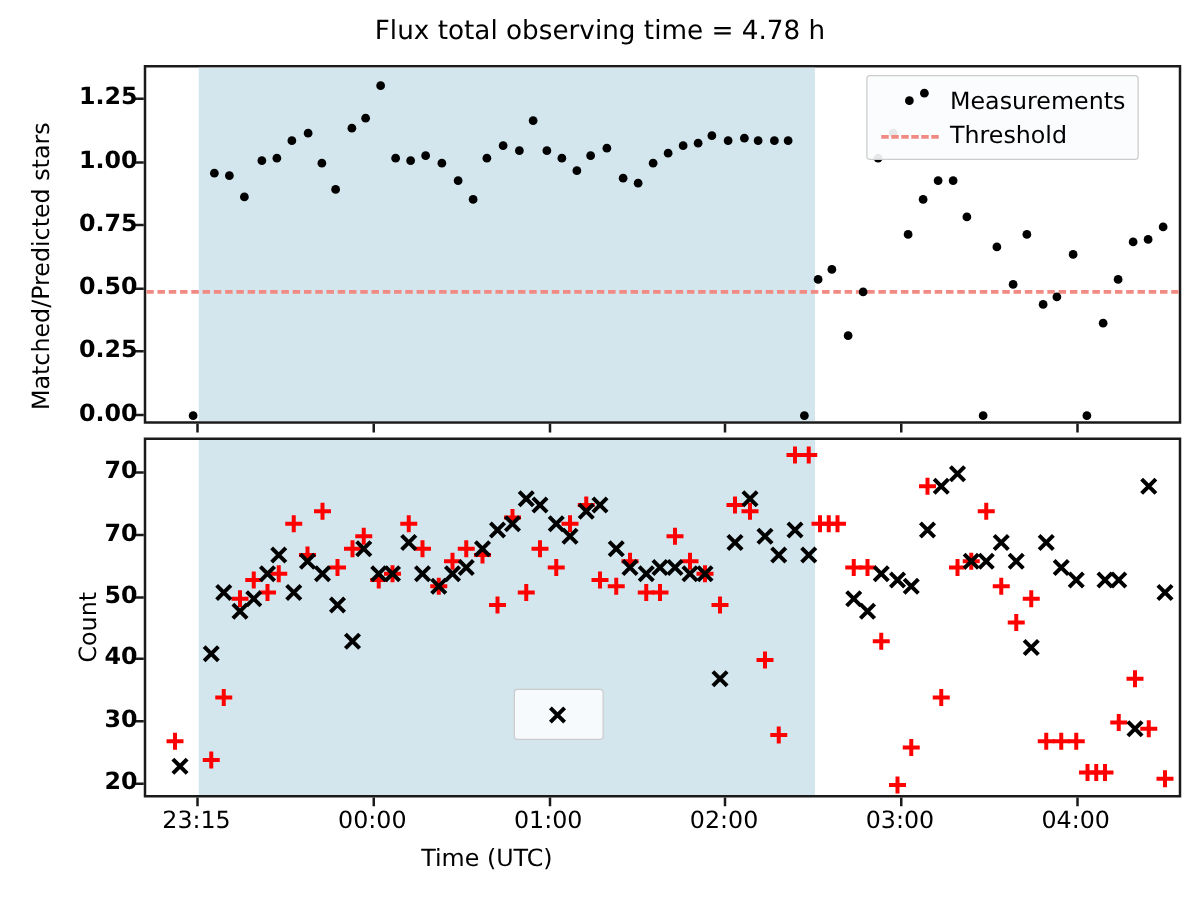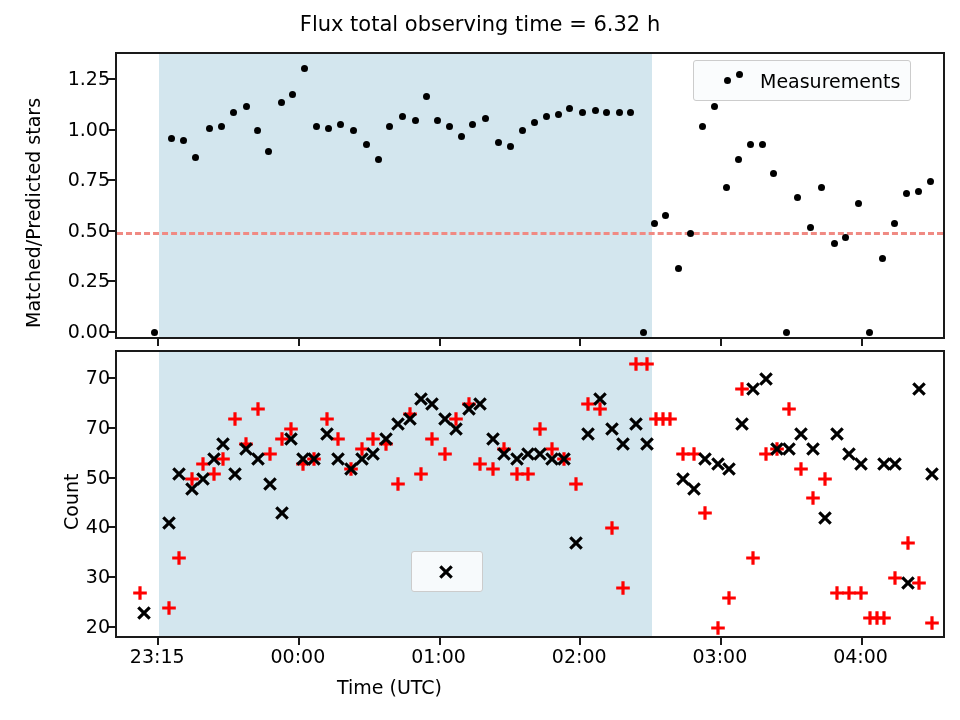--- a/index.html
+++ b/index.html
@@ -88,20 +88,21 @@
   }
   .ytick-label {
     position: absolute;
     right: 100%;
     margin-right: 5px;
     transform: translateY(-50%);
     white-space: nowrap;
     font-size: 19px;
     color: #000000;
     line-height: 1;
+    font-weight: bold;
   }
   .ytick-wrap { position: absolute; left: 115px; width: 0; height: 0; }
   .xtick {
     position: absolute;
     top: 0;
     width: 0;
     height: 7px;
     border-left: 2px solid #1a1a1a;
   }
   .xtick-label {
@@ -182,21 +183,21 @@
   .key-mk { position: absolute; left: 26px; top: 11px; width: 0; height: 0; }
   .key-mk svg { position: absolute; left: -9px; top: -9px; }
   #legend-top { left: 693px; top: 60px; }
   #legend-bottom { left: 411px; top: 551px; }
 </style>
 </head>
 <body>
 
 <div id="figure">
 
-  <div class="fig-title">Flux total observing time = 6.32 h</div>
+  <div class="fig-title">Flux total observing time = 4.78 h</div>
 
   <div class="axes" id="axes-top">
     <div class="shade" id="shade-top" style="left: 42.2034px; width: 492.373px;"></div>
     <div class="threshold-line" id="threshold-top" style="top: 177.859px;"></div>
     <div id="pts-top">
         <div class="pt-dot" style="left: 37.9831px; top: 278.915px; background: rgb(0, 0, 0);"></div>
         <div class="pt-dot" style="left: 54.8644px; top: 84.8873px; background: rgb(0, 0, 0);"></div>
         <div class="pt-dot" style="left: 66.1186px; top: 86.9085px; background: rgb(0, 0, 0);"></div>
         <div class="pt-dot" style="left: 78.7797px; top: 103.077px; background: rgb(0, 0, 0);"></div>
         <div class="pt-dot" style="left: 92.8475px; top: 74.7817px; background: rgb(0, 0, 0);"></div>
@@ -289,20 +290,26 @@
     </div>
 
   <div class="legend" id="legend-top">
     <div class="legend-row">
       <span class="legend-key">
         <span class="key-dot"></span>
         <span class="key-dot" style="left:34px;margin-top:-9.5px;"></span>
       </span>
       <span class="legend-text">Measurements</span>
     </div>
+    <div class="legend-row">
+      <span class="legend-key">
+        <span class="key-dash"></span>
+      </span>
+      <span class="legend-text">Threshold</span>
+    </div>
   </div>
 
   <div class="axes" id="axes-bottom">
     <div class="shade" id="shade-bottom" style="left: 42.2034px; width: 492.373px;"></div>
     <div id="pts-bottom">
         <div class="mk" style="left: 22.5085px; top: 240.828px;">
           <svg width="18" height="18" viewBox="0 0 18 18">
             <path d="M9 2.2 V15.8 M2.2 9 H15.8" stroke="#ff0000" stroke-width="3.2" stroke-linecap="butt" fill="none"></path>
           </svg>
         </div>

